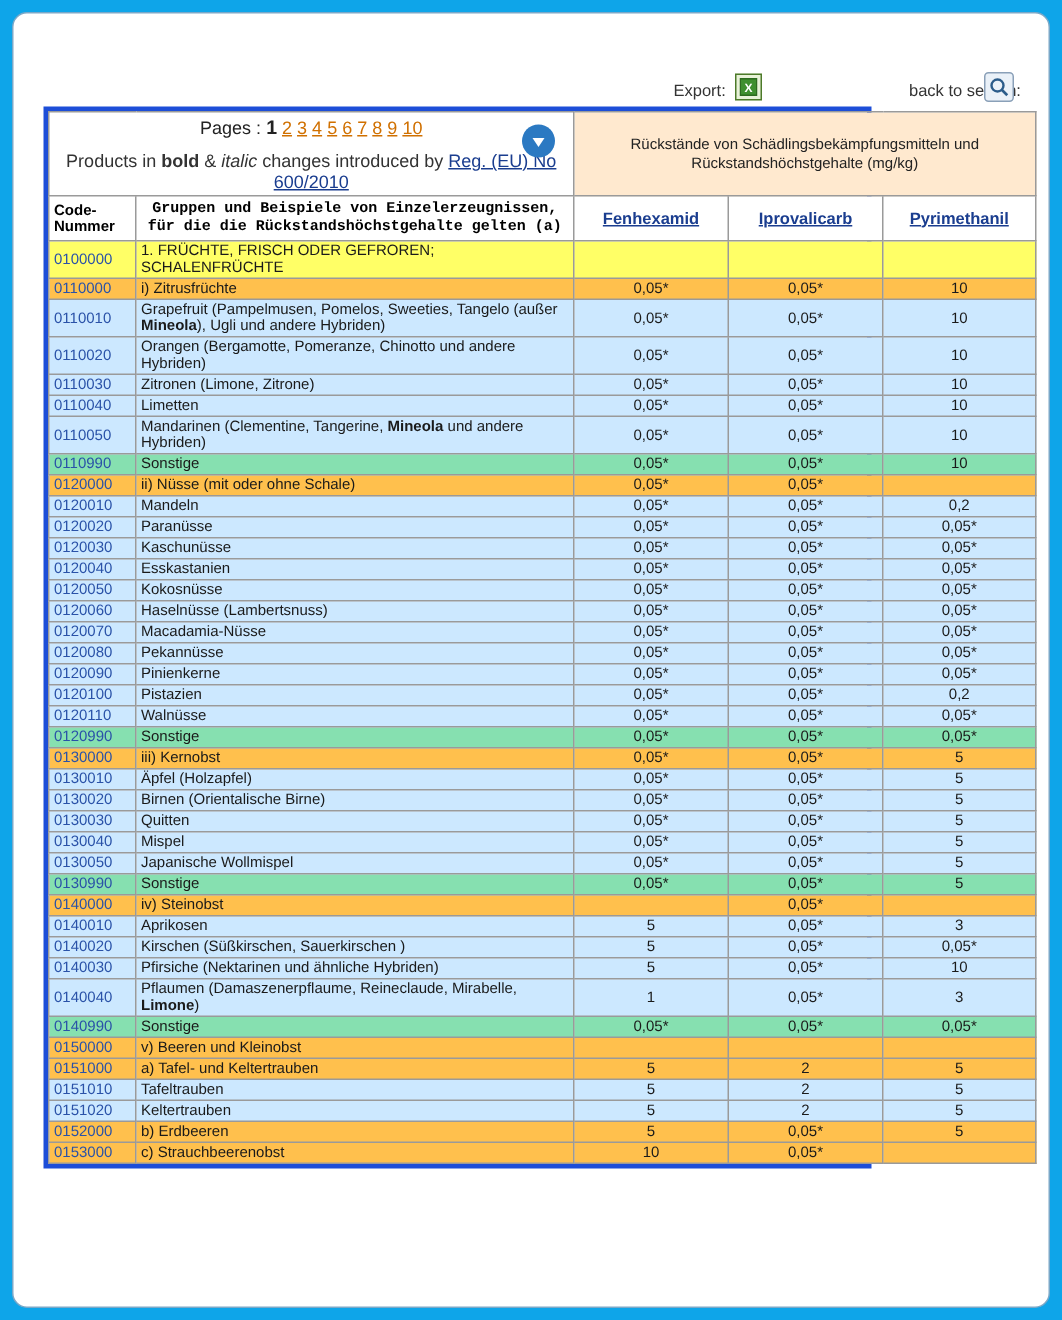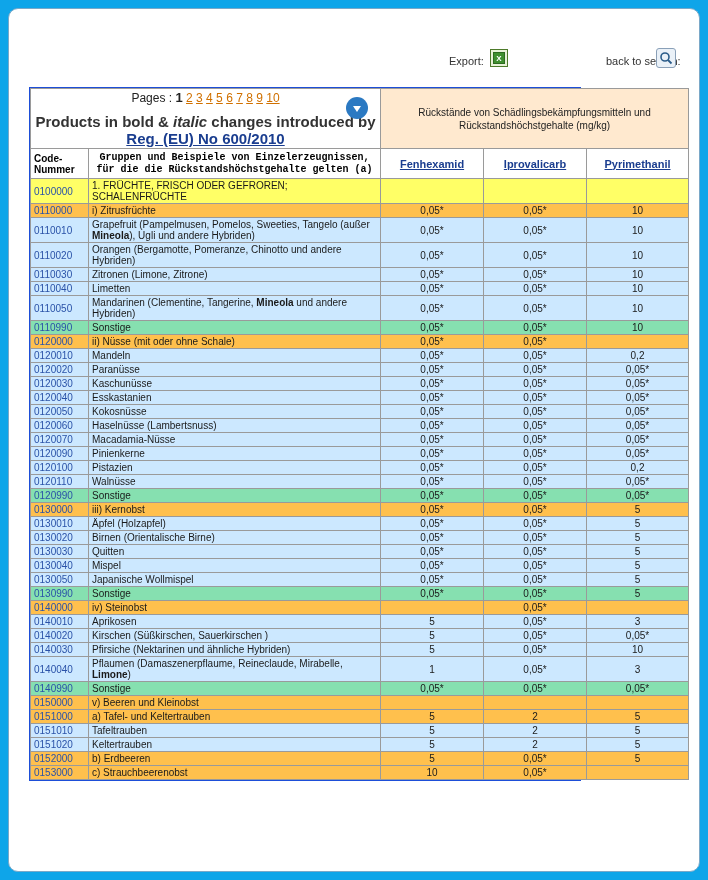--- a/index.html
+++ b/index.html
@@ -81,23 +81,22 @@
     cursor: pointer;
   }
   .search-icon svg { display:block; }
 
   
   .tablewrap {
     position: absolute;
     left: 20px;
     top: 62px;
     width: 552px;
-    border: 1px solid #1d4ed8;
+    border: 3px solid #1d4ed8;
     box-sizing: border-box;
-    margin-top: 16px;
   }
   table.grid {
     border-collapse: collapse;
     width: 100%;
     table-layout: fixed;
     font-size: 10.5px;
     color: #1a1a1a;
   }
   table.grid td, table.grid th {
     border: 1px solid #9a9a9a;
@@ -110,21 +109,21 @@
     background: #ffffff;
     height: 56px;
     text-align: center;
     vertical-align: top;
     padding-top: 8px;
     border-right: 1px solid #555;
   }
   .pg-line { font-size: 12px; color: #222; }
   .pg-line b { font-size: 13px; }
   .pg-line a { color: #d07000; text-decoration: underline; cursor: pointer; }
-  .pg-note { font-size: 15px; color: #333; margin-top: 8px; font-weight: bold; }
+  .pg-note { font-size: 12px; color: #333; margin-top: 8px; }
   .arrow-btn {
     position: absolute;
     right: 12px;
     top: 8px;
     width: 22px;
     height: 22px;
     border-radius: 50%;
     background: #2b79c2;
     display: flex; align-items: center; justify-content: center;
     color: #fff; font-size: 12px; cursor: pointer;
@@ -363,20 +362,27 @@
               <td class="val">0,05*</td>
             </tr>
             <tr class="lvl2">
               <td class="code">0120070</td>
               <td class="name ind2">Macadamia-Nüsse</td>
               <td class="val">0,05*</td>
               <td class="val">0,05*</td>
               <td class="val">0,05*</td>
             </tr>
             <tr class="lvl2">
+              <td class="code">0120080</td>
+              <td class="name ind2">Pekannüsse</td>
+              <td class="val">0,05*</td>
+              <td class="val">0,05*</td>
+              <td class="val">0,05*</td>
+            </tr>
+            <tr class="lvl2">
               <td class="code">0120090</td>
               <td class="name ind2">Pinienkerne</td>
               <td class="val">0,05*</td>
               <td class="val">0,05*</td>
               <td class="val">0,05*</td>
             </tr>
             <tr class="lvl2">
               <td class="code">0120100</td>
               <td class="name ind2">Pistazien</td>
               <td class="val">0,05*</td>

